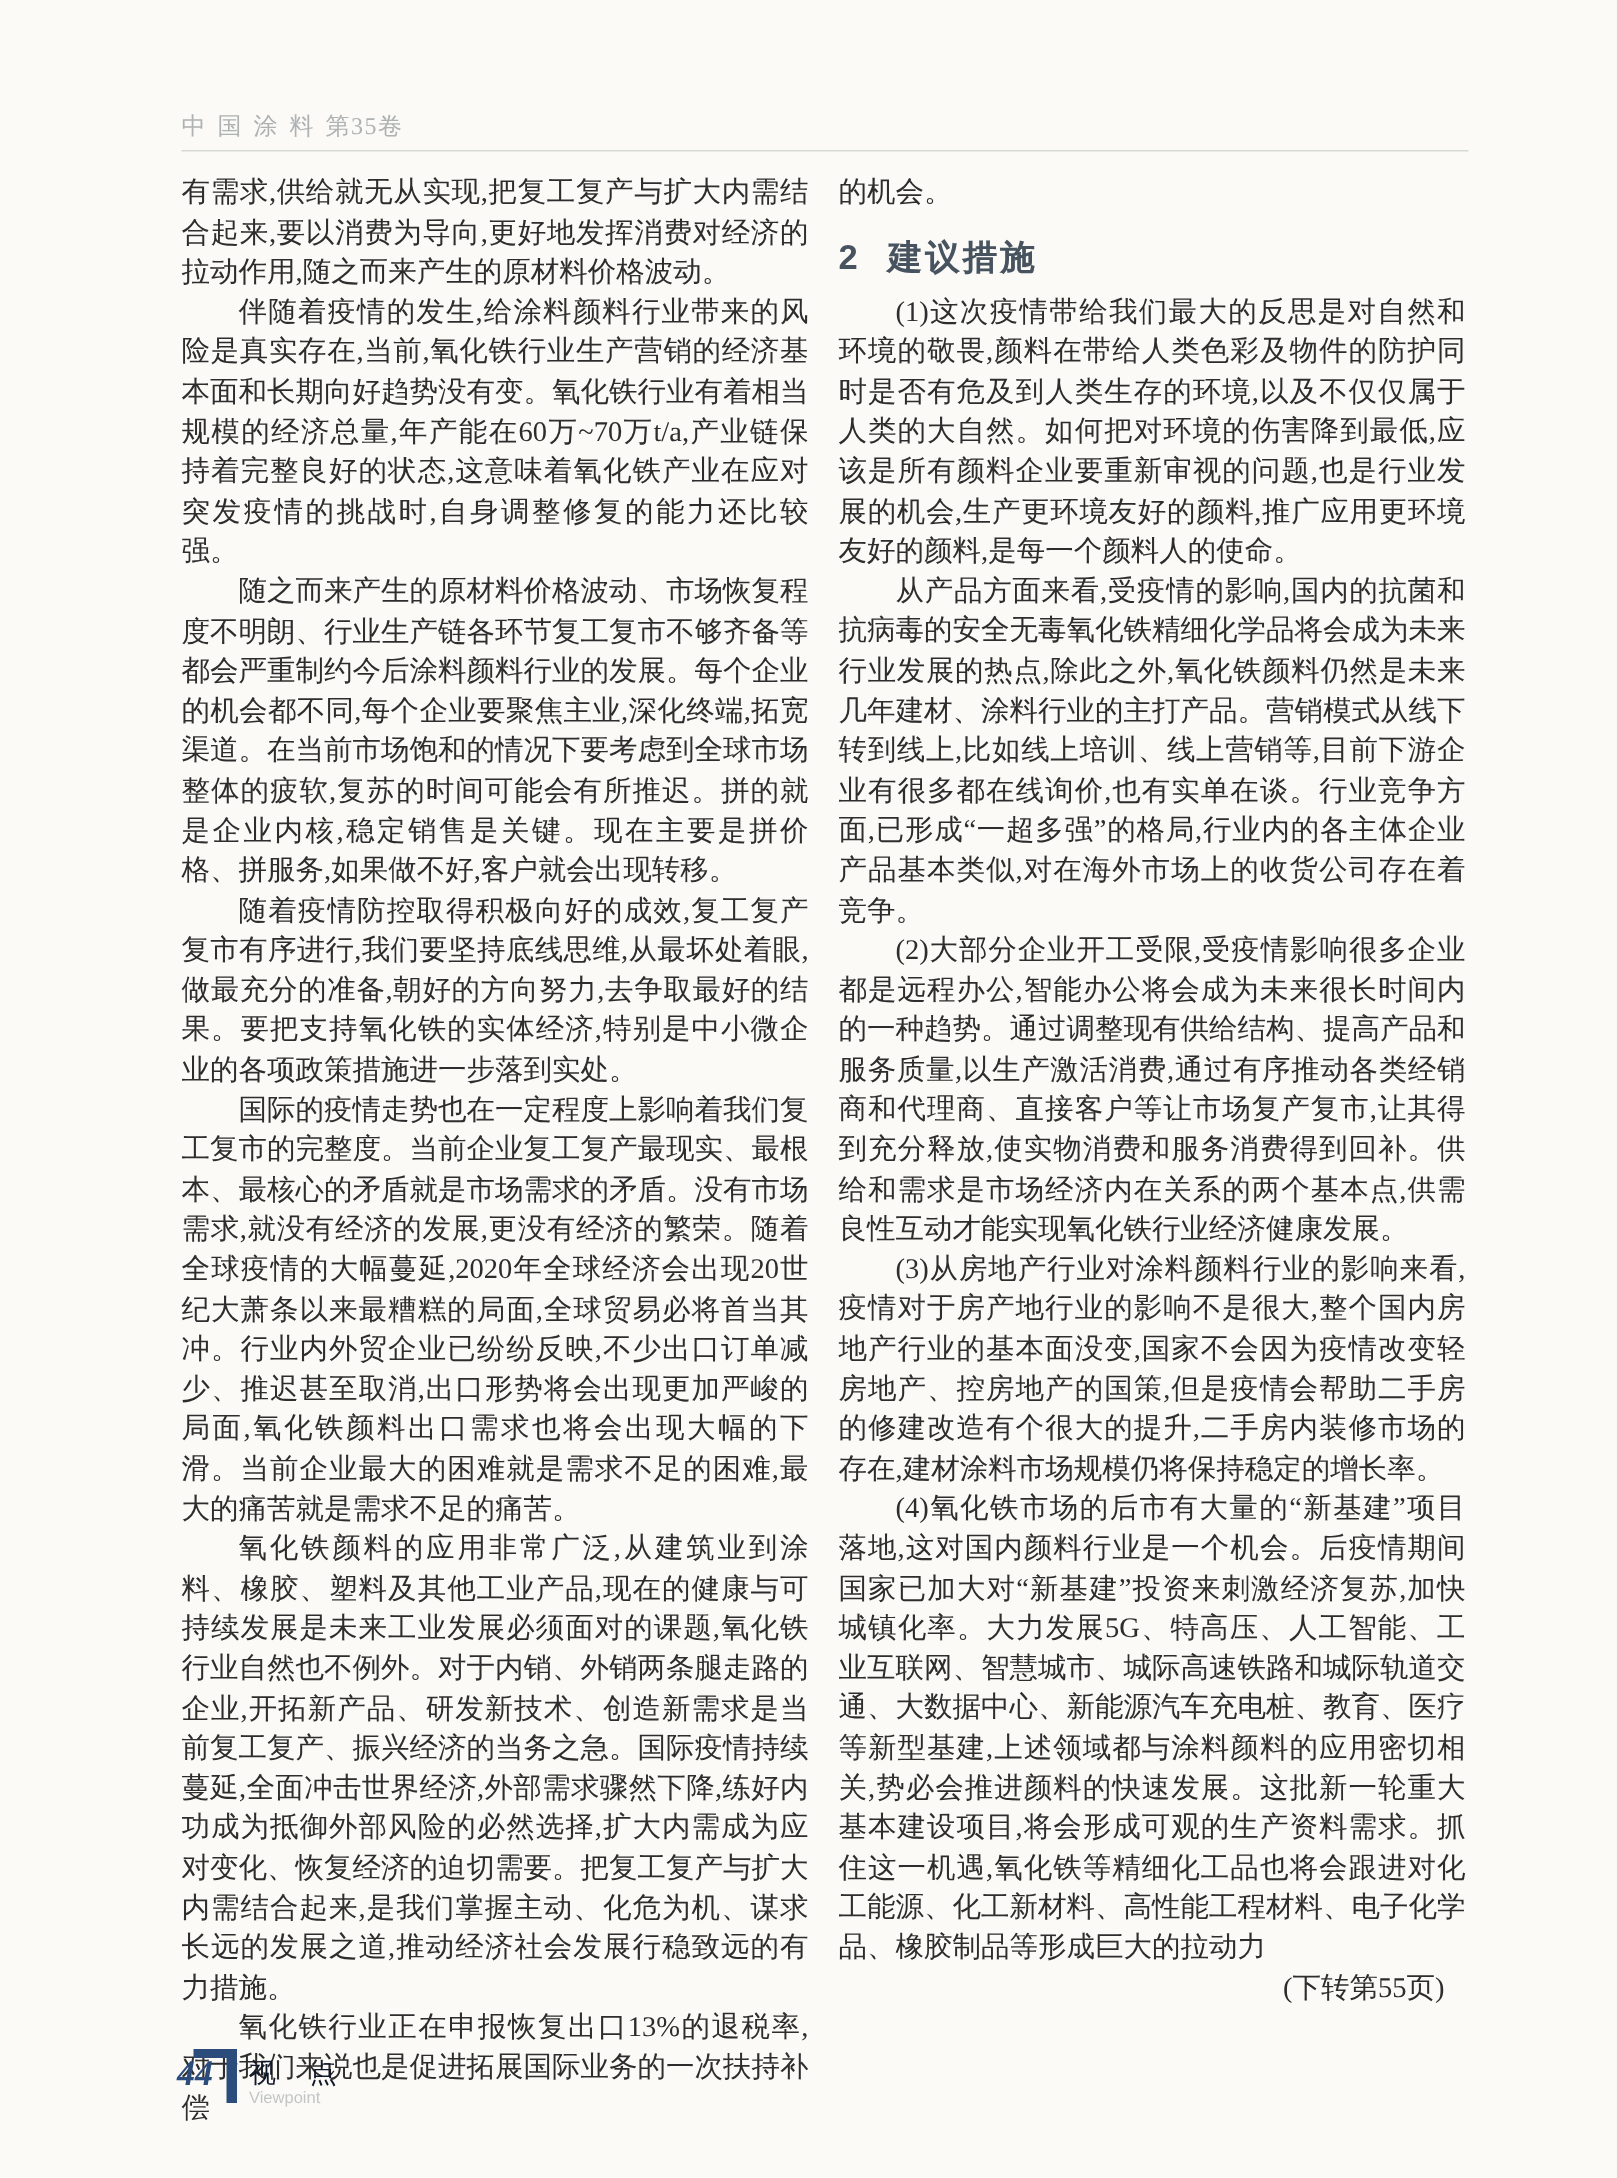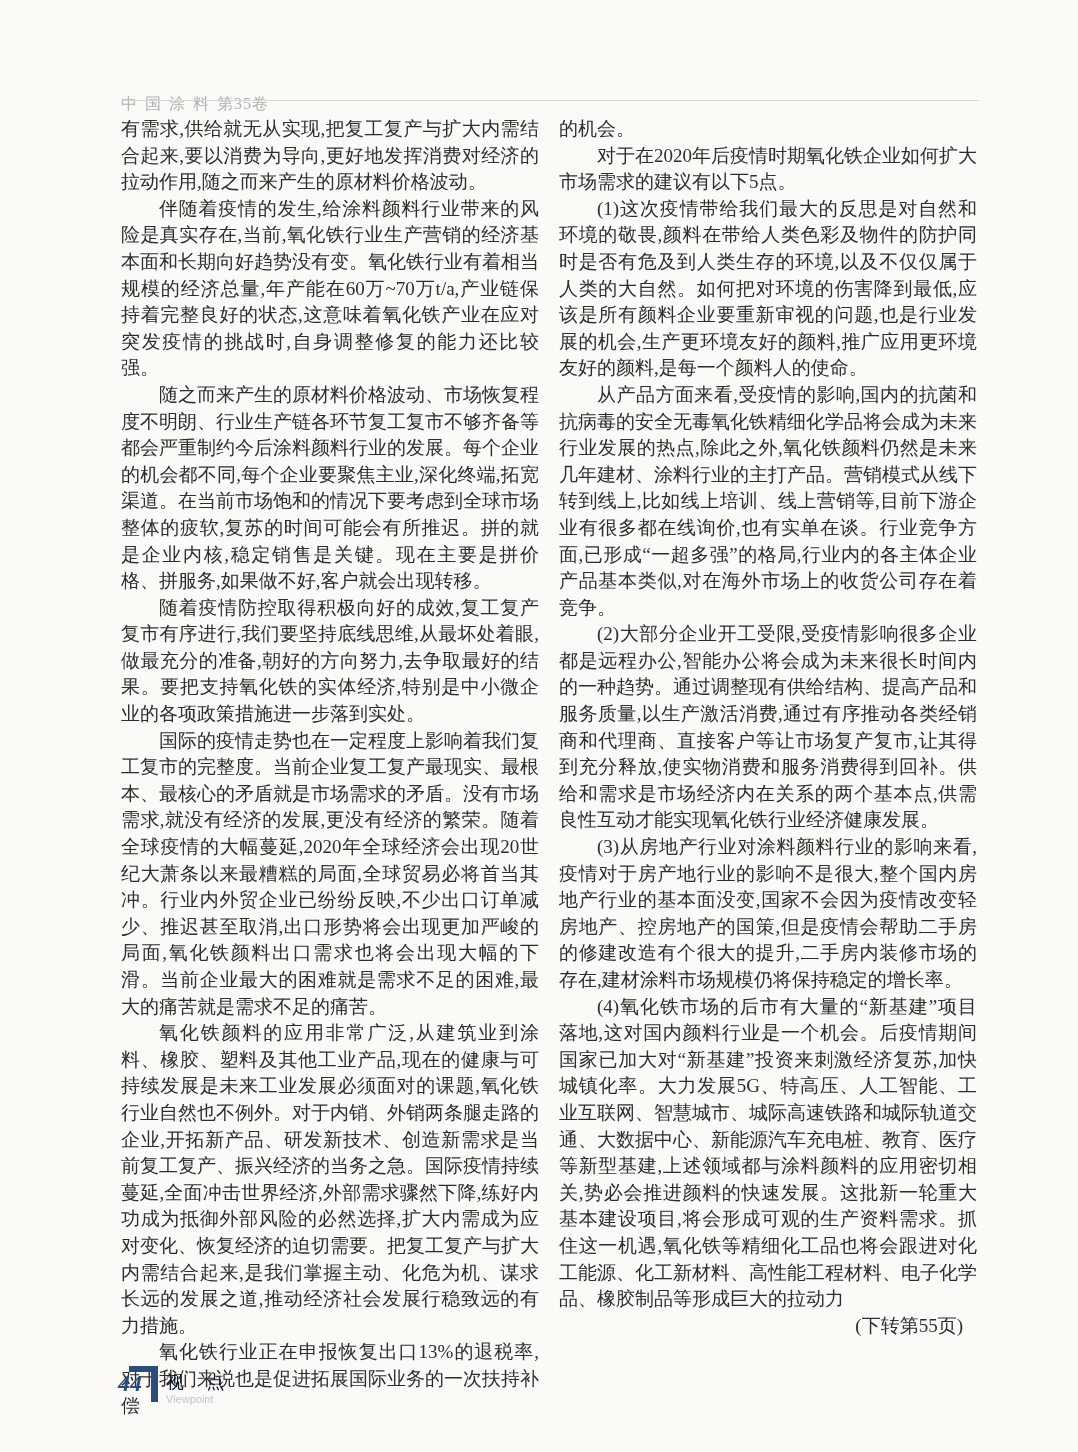--- a/index.html
+++ b/index.html
@@ -12,21 +12,21 @@
   }
   .page { position: absolute; inset: 0; }
 
   
   .header {
     position: absolute; left: 121px; right: 102px; top: 74px;
     display: flex; align-items: baseline;
     color: #aeb2b2;
   }
   .journal { font-size: 16px; letter-spacing: 8px; }
-  .volume  { font-size: 16px; letter-spacing: 1px; margin-top: 20px; }
+  .volume  { font-size: 16px; letter-spacing: 1px; }
   .header-rule {
     position: absolute; left: 121px; right: 99px; top: 100px;
     border-top: 1.5px solid #d7d9d6; height: 0;
   }
 
   
   .content {
     position: absolute; left: 121px; top: 116px; width: 856px;
     display: flex; gap: 20px;
   }
@@ -95,21 +95,23 @@
       <p>伴随着疫情的发生,给涂料颜料行业带来的风险是真实存在,当前,氧化铁行业生产营销的经济基本面和长期向好趋势没有变。氧化铁行业有着相当规模的经济总量,年产能在60万~70万t/a,产业链保持着完整良好的状态,这意味着氧化铁产业在应对突发疫情的挑战时,自身调整修复的能力还比较强。</p>
       <p>随之而来产生的原材料价格波动、市场恢复程度不明朗、行业生产链各环节复工复市不够齐备等都会严重制约今后涂料颜料行业的发展。每个企业的机会都不同,每个企业要聚焦主业,深化终端,拓宽渠道。在当前市场饱和的情况下要考虑到全球市场整体的疲软,复苏的时间可能会有所推迟。拼的就是企业内核,稳定销售是关键。现在主要是拼价格、拼服务,如果做不好,客户就会出现转移。</p>
       <p>随着疫情防控取得积极向好的成效,复工复产复市有序进行,我们要坚持底线思维,从最坏处着眼,做最充分的准备,朝好的方向努力,去争取最好的结果。要把支持氧化铁的实体经济,特别是中小微企业的各项政策措施进一步落到实处。</p>
       <p>国际的疫情走势也在一定程度上影响着我们复工复市的完整度。当前企业复工复产最现实、最根本、最核心的矛盾就是市场需求的矛盾。没有市场需求,就没有经济的发展,更没有经济的繁荣。随着全球疫情的大幅蔓延,2020年全球经济会出现20世纪大萧条以来最糟糕的局面,全球贸易必将首当其冲。行业内外贸企业已纷纷反映,不少出口订单减少、推迟甚至取消,出口形势将会出现更加严峻的局面,氧化铁颜料出口需求也将会出现大幅的下滑。当前企业最大的困难就是需求不足的困难,最大的痛苦就是需求不足的痛苦。</p>
       <p>氧化铁颜料的应用非常广泛,从建筑业到涂料、橡胶、塑料及其他工业产品,现在的健康与可持续发展是未来工业发展必须面对的课题,氧化铁行业自然也不例外。对于内销、外销两条腿走路的企业,开拓新产品、研发新技术、创造新需求是当前复工复产、振兴经济的当务之急。国际疫情持续蔓延,全面冲击世界经济,外部需求骤然下降,练好内功成为抵御外部风险的必然选择,扩大内需成为应对变化、恢复经济的迫切需要。把复工复产与扩大内需结合起来,是我们掌握主动、化危为机、谋求长远的发展之道,推动经济社会发展行稳致远的有力措施。</p>
       <p>氧化铁行业正在申报恢复出口13%的退税率,对于我们来说也是促进拓展国际业务的一次扶持补偿</p>
     </div>
 
     <div class="col">
       <p class="noindent">的机会。</p>
-      <p>对于在2020年后疫情时期氧化铁企业如何扩大市场需求的建议有以下5点。</p>
+      <h2 class="sec-heading">
+        <span class="sec-num">2</span><span>建议措施</span>
+      </h2>
       <p>(1)这次疫情带给我们最大的反思是对自然和环境的敬畏,颜料在带给人类色彩及物件的防护同时是否有危及到人类生存的环境,以及不仅仅属于人类的大自然。如何把对环境的伤害降到最低,应该是所有颜料企业要重新审视的问题,也是行业发展的机会,生产更环境友好的颜料,推广应用更环境友好的颜料,是每一个颜料人的使命。</p>
       <p>从产品方面来看,受疫情的影响,国内的抗菌和抗病毒的安全无毒氧化铁精细化学品将会成为未来行业发展的热点,除此之外,氧化铁颜料仍然是未来几年建材、涂料行业的主打产品。营销模式从线下转到线上,比如线上培训、线上营销等,目前下游企业有很多都在线询价,也有实单在谈。行业竞争方面,已形成“一超多强”的格局,行业内的各主体企业产品基本类似,对在海外市场上的收货公司存在着竞争。</p>
       <p>(2)大部分企业开工受限,受疫情影响很多企业都是远程办公,智能办公将会成为未来很长时间内的一种趋势。通过调整现有供给结构、提高产品和服务质量,以生产激活消费,通过有序推动各类经销商和代理商、直接客户等让市场复产复市,让其得到充分释放,使实物消费和服务消费得到回补。供给和需求是市场经济内在关系的两个基本点,供需良性互动才能实现氧化铁行业经济健康发展。</p>
       <p>(3)从房地产行业对涂料颜料行业的影响来看,疫情对于房产地行业的影响不是很大,整个国内房地产行业的基本面没变,国家不会因为疫情改变轻房地产、控房地产的国策,但是疫情会帮助二手房的修建改造有个很大的提升,二手房内装修市场的存在,建材涂料市场规模仍将保持稳定的增长率。</p>
       <p>(4)氧化铁市场的后市有大量的“新基建”项目落地,这对国内颜料行业是一个机会。后疫情期间国家已加大对“新基建”投资来刺激经济复苏,加快城镇化率。大力发展5G、特高压、人工智能、工业互联网、智慧城市、城际高速铁路和城际轨道交通、大数据中心、新能源汽车充电桩、教育、医疗等新型基建,上述领域都与涂料颜料的应用密切相关,势必会推进颜料的快速发展。这批新一轮重大基本建设项目,将会形成可观的生产资料需求。抓住这一机遇,氧化铁等精细化工品也将会跟进对化工能源、化工新材料、高性能工程材料、电子化学品、橡胶制品等形成巨大的拉动力</p>
       <p class="continued-note">(下转第55页)</p>
     </div>
 
   </div>
 

